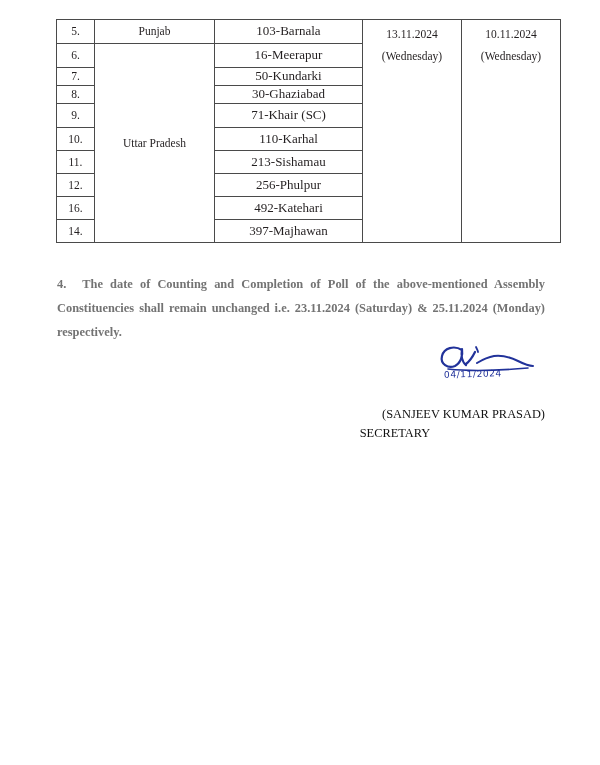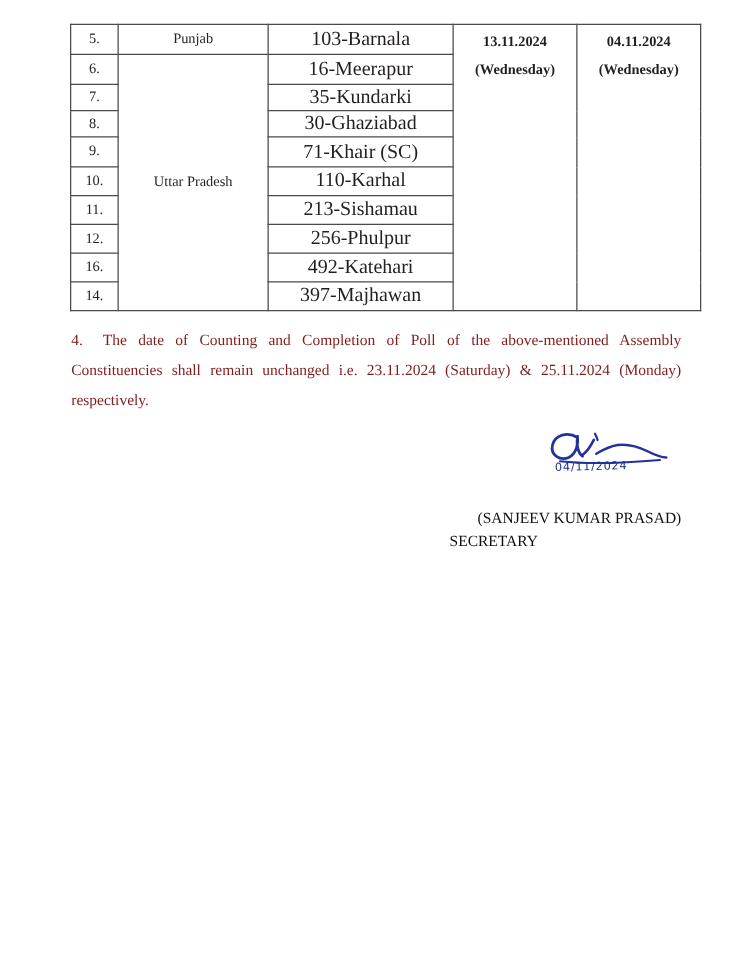--- a/index.html
+++ b/index.html
@@ -41,40 +41,41 @@
     line-height: 1.25;
   }
   .col-sl    { width: 38px; }
   .col-state { width: 120px; }
   .col-ac    { width: 148px; }
   .col-date1 { width: 99px; }
   .col-date2 { width: 99px; }
 
   td.sl      { font-size: 11.5px; }
   td.state   { font-size: 11.5px; margin-top: 28px; }
-  td.ac      { font-size: 16px; font-family: Liberation Serif, serif; }
-  td.dates   { vertical-align: top; padding-top: 3px; font-weight: bold; }
+  td.ac      { font-size: 13px; font-family: Liberation Serif, serif; }
+  td.dates   { vertical-align: top; padding-top: 3px; }
   .dates .dline { display: block; font-size: 11.5px; line-height: 1.95; }
 
   
   .r-tall   { height: 24px; }
   .r-short  { height: 18px; }
   .r-med    { height: 23px; }
 
   
   .para {
     position: absolute;
     left: 57px;
-    top: 260px;
+    top: 272px;
     width: 488px;
     font-size: 12.4px;
     line-height: 1.95;
     text-align: justify;
     text-justify: inter-word;
-    color: #7f1d1d;
+    color: #737373;
+    font-weight: bold;
   }
   .para .num { margin-right: 16px; }
 
   
   .sig-wrap {
     position: absolute;
     left: 432px;
     top: 342px;
     width: 115px;
     height: 48px;
@@ -122,34 +123,34 @@
     <tbody>
       <tr class="r-tall">
         <td class="sl">5.</td>
         <td class="state">Punjab</td>
         <td class="ac">103-Barnala</td>
         <td class="dates" rowspan="10">
           <span class="dline">13.11.2024</span>
           <span class="dline">(Wednesday)</span>
         </td>
         <td class="dates" rowspan="10">
-          <span class="dline">04.11.2024</span>
+          <span class="dline">10.11.2024</span>
           <span class="dline">(Wednesday)</span>
         </td>
       </tr>
 
       <tr class="r-tall">
         <td class="sl">6.</td>
         <td class="state" rowspan="9">Uttar Pradesh</td>
         <td class="ac">16-Meerapur</td>
       </tr>
 
       <tr class="r-short">
         <td class="sl">7.</td>
-        <td class="ac">35-Kundarki</td>
+        <td class="ac">50-Kundarki</td>
       </tr>
 
       <tr class="r-short">
         <td class="sl">8.</td>
         <td class="ac">30-Ghaziabad</td>
       </tr>
 
       <tr class="r-tall">
         <td class="sl">9.</td>
         <td class="ac">71-Khair (SC)</td>

